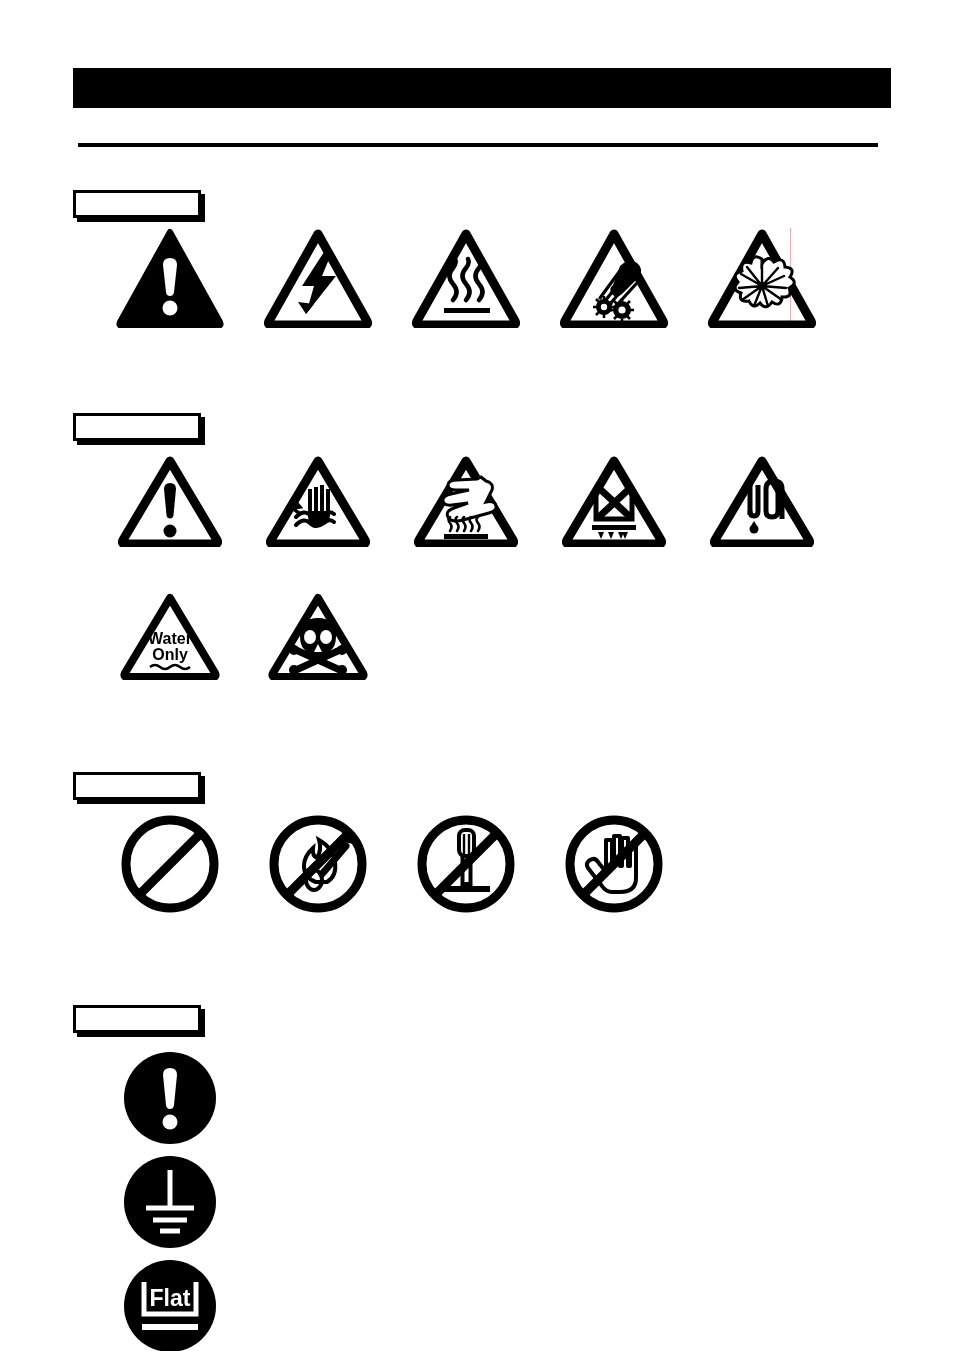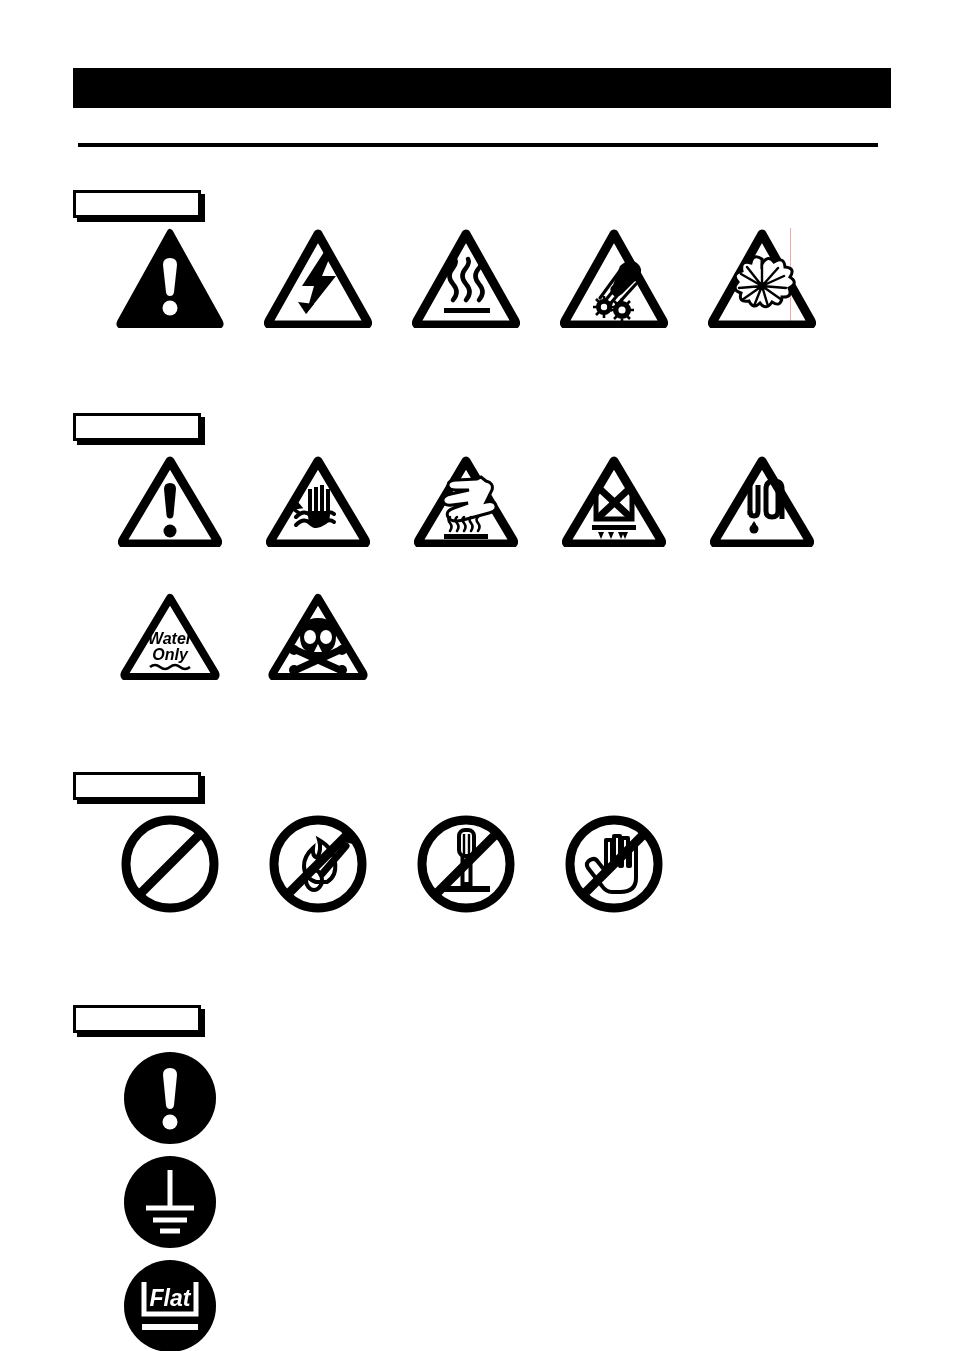--- a/index.html
+++ b/index.html
@@ -65,21 +65,20 @@
   .sym-row {
     position: absolute;
     display: flex;
     left: 96px;
   }
   .sym-cell {
     width: 148px;
     display: flex;
     align-items: flex-end;
     justify-content: center;
-    font-style: italic;
   }
   .sym-cell svg {
     display: block;
   }
 
   
   .scan-artifact {
     position: absolute;
     left: 790px;
     top: 228px;

